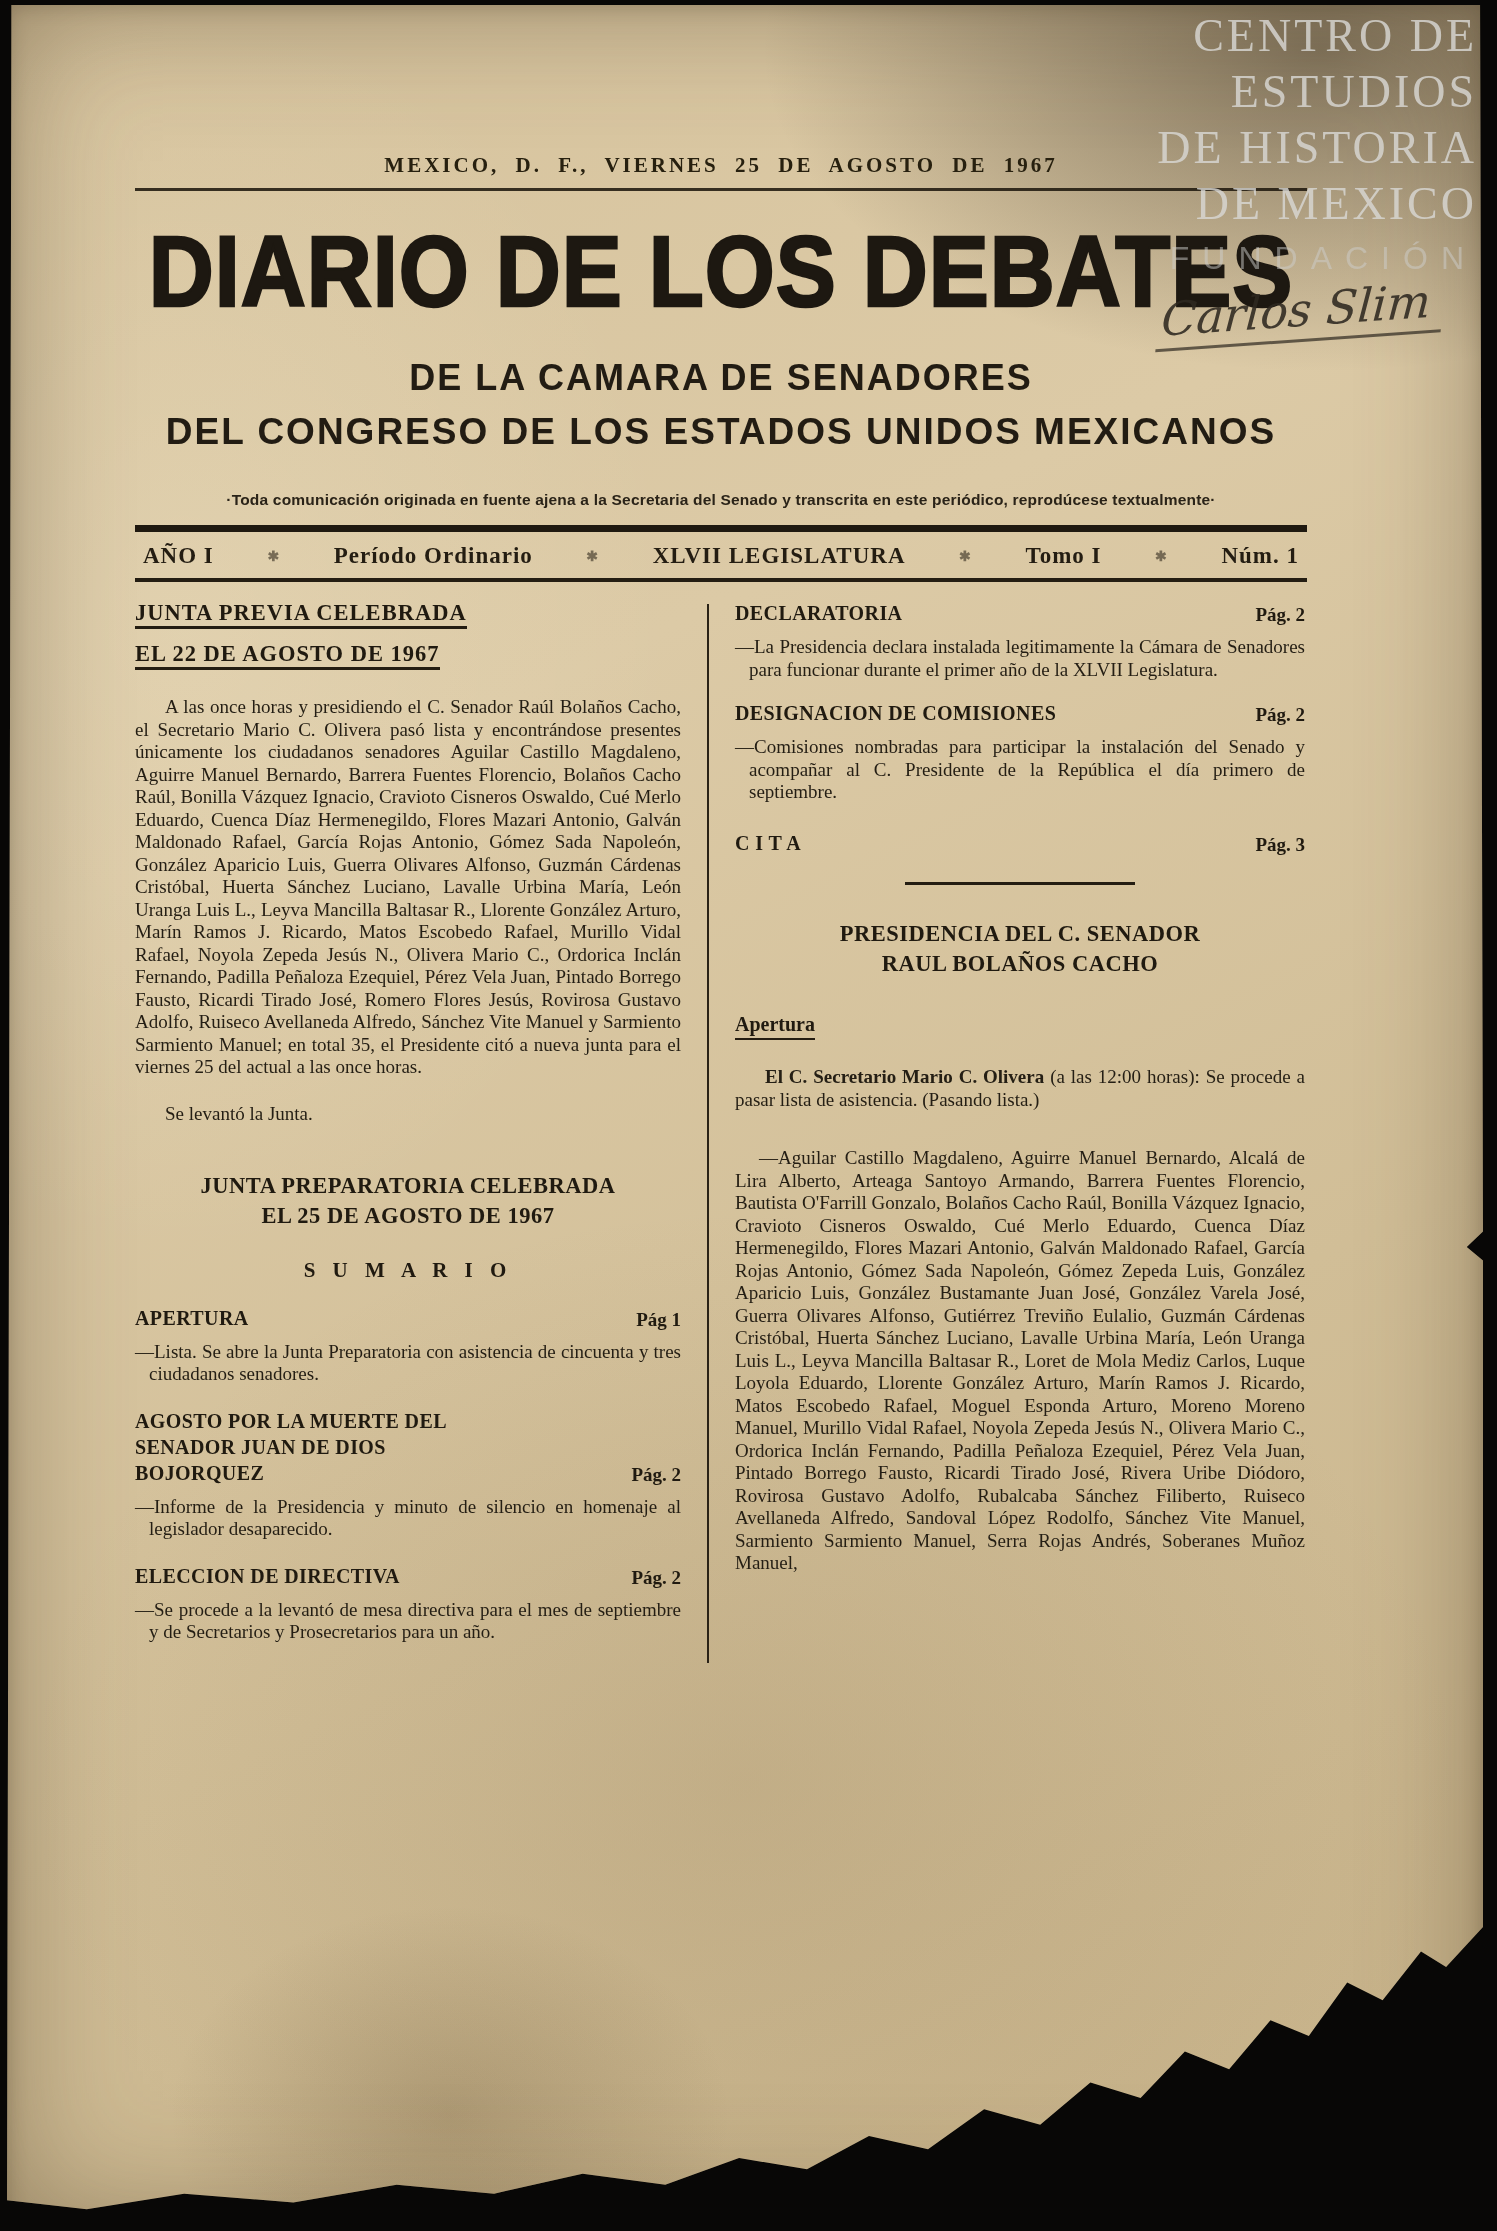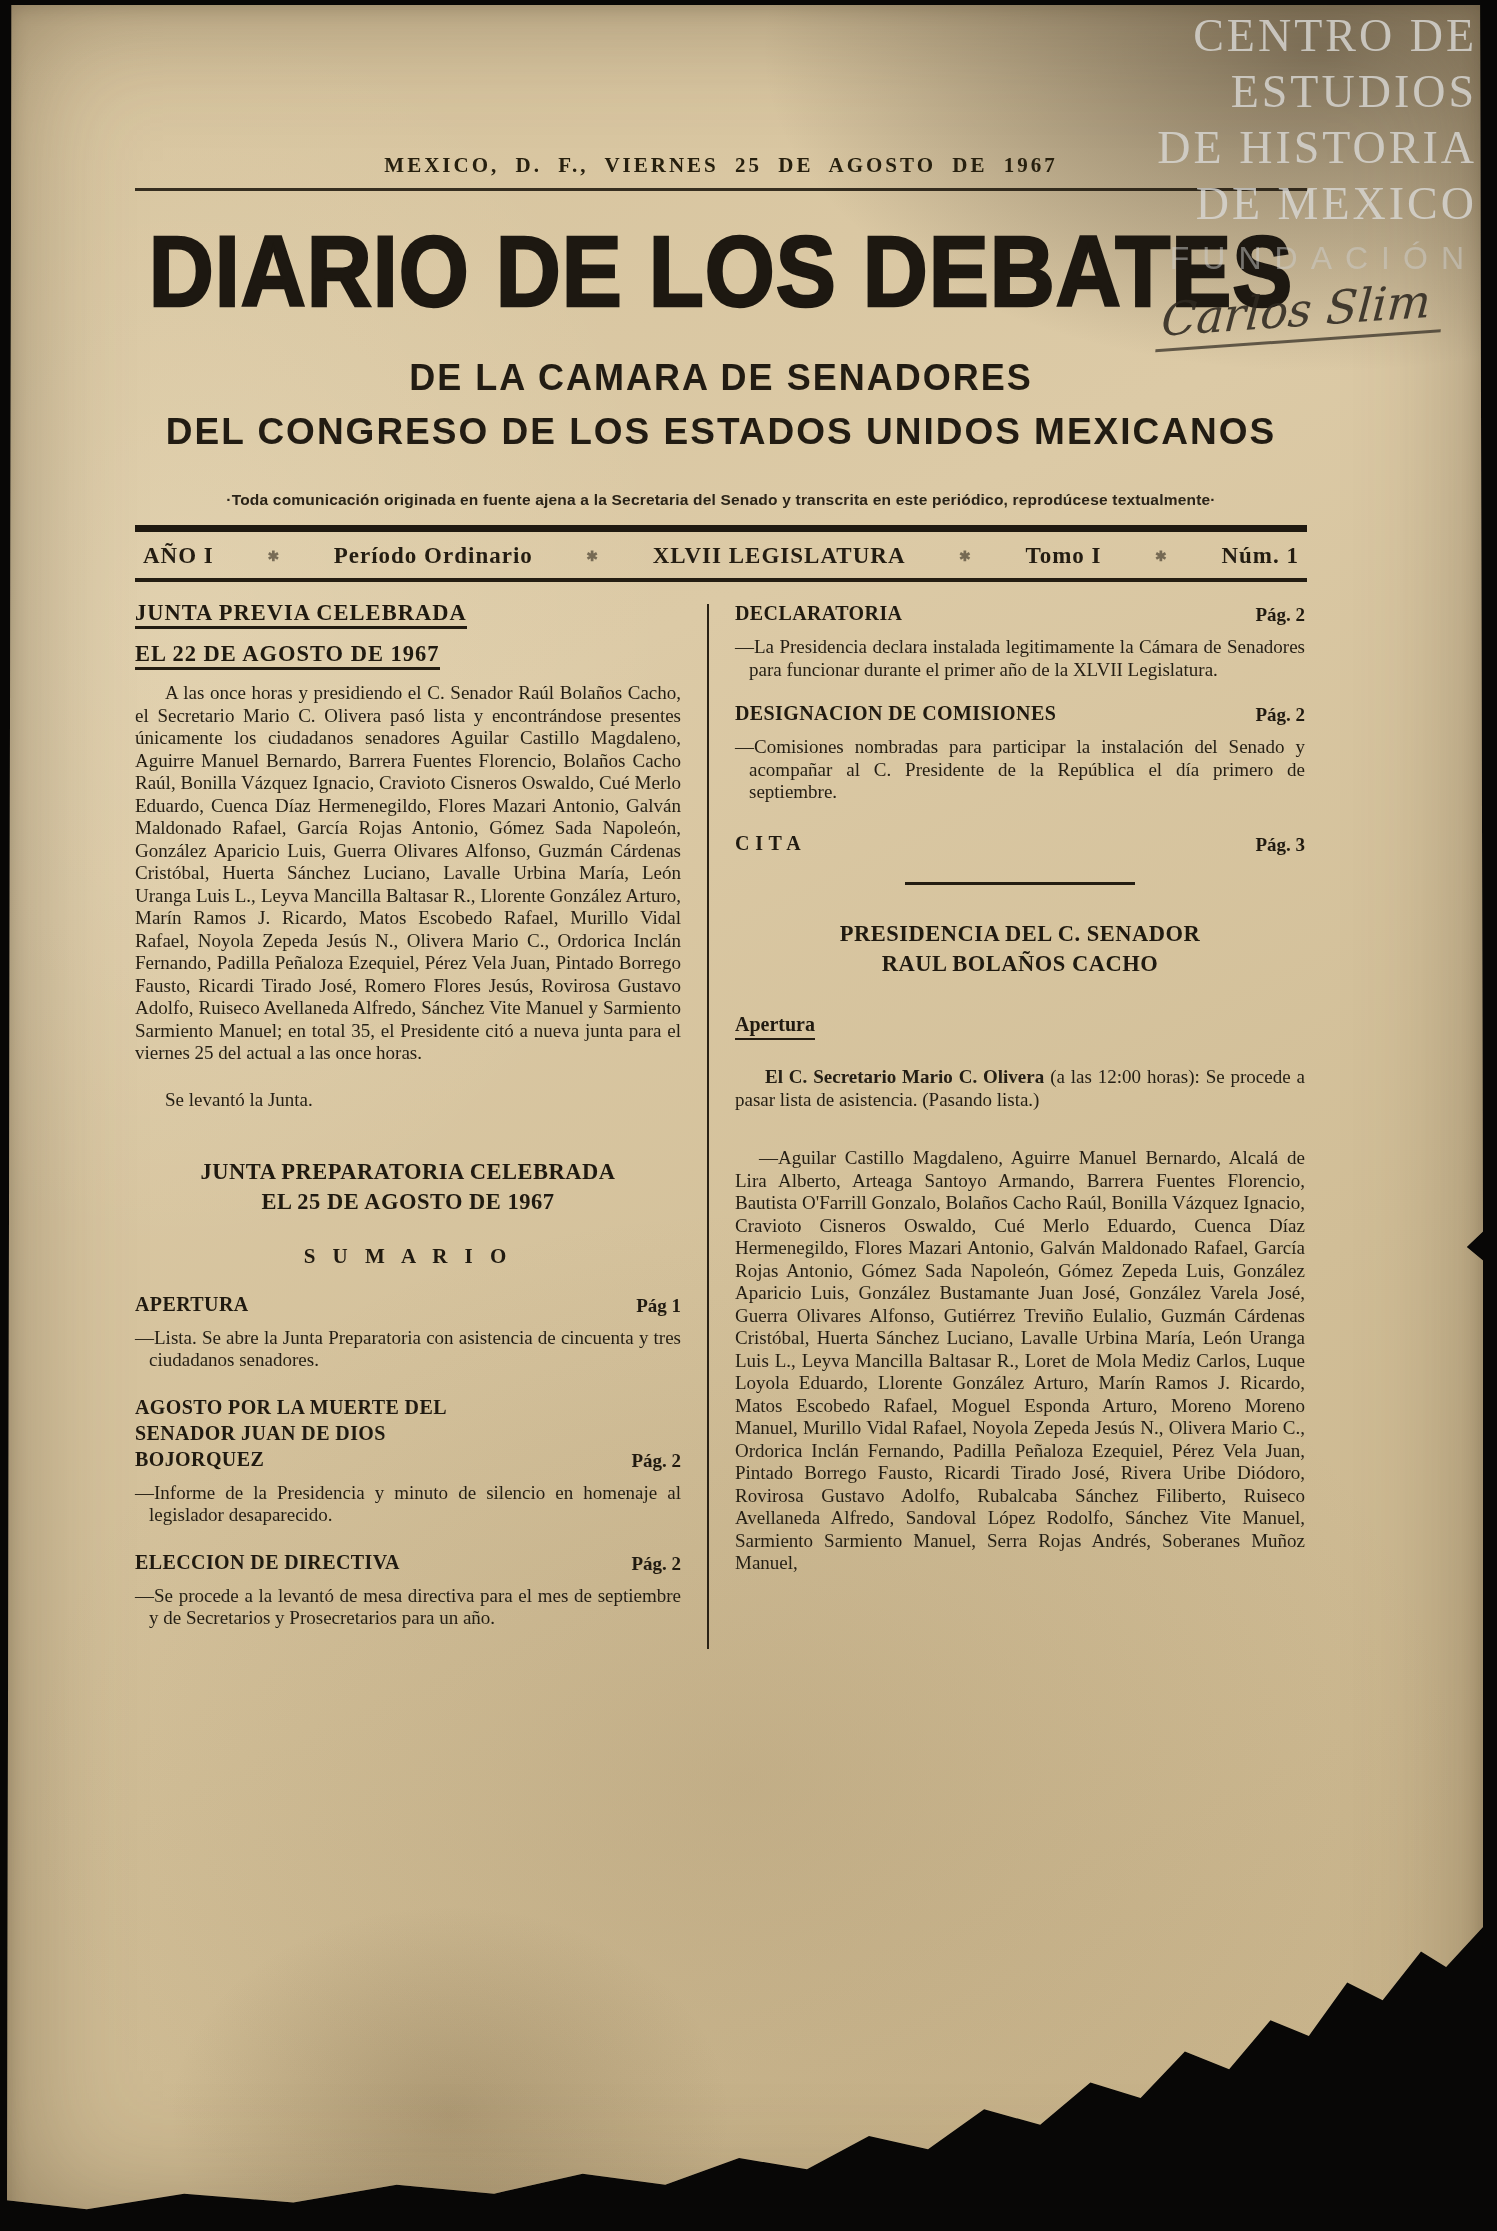--- a/index.html
+++ b/index.html
@@ -60,21 +60,21 @@
   .col-divider{width:2px;background:#2a2216;margin:4px 26px 0 26px;}
   .col-right{width:570px;}
 
   .body-text{font-size:19px;line-height:22.5px;text-align:justify;color:#241e14;margin:0;}
   .indent{text-indent:30px;}
 
   .h-underline{font-weight:bold;font-size:22.5px;letter-spacing:1px;color:#201a10;}
   .h-underline .hl{display:inline-block;border-bottom:3px solid #241d12;}
   .h-line1{margin-bottom:12px;}
 
-  .p-attendance{margin-top:12px;}
+  .p-attendance{margin-top:26px;}
   .p-adjourn{margin-top:24px;}
 
   .h-center{white-space:pre-line;text-align:center;font-weight:bold;font-size:22.5px;line-height:1.35;letter-spacing:0.5px;color:#201a10;}
   .h-junta2{margin-top:46px;}
   .sumario{text-align:center;font-weight:bold;font-size:21px;letter-spacing:6px;margin-top:26px;color:#201a10;}
 
   .entry{margin-top:22px;}
   .entry-head{display:flex;justify-content:space-between;align-items:flex-end;font-weight:bold;font-size:20px;color:#201a10;}
   .entry-title{white-space:pre-line;line-height:1.3;letter-spacing:0.4px;}
   .entry-page{font-size:19px;white-space:nowrap;padding-left:10px;}

